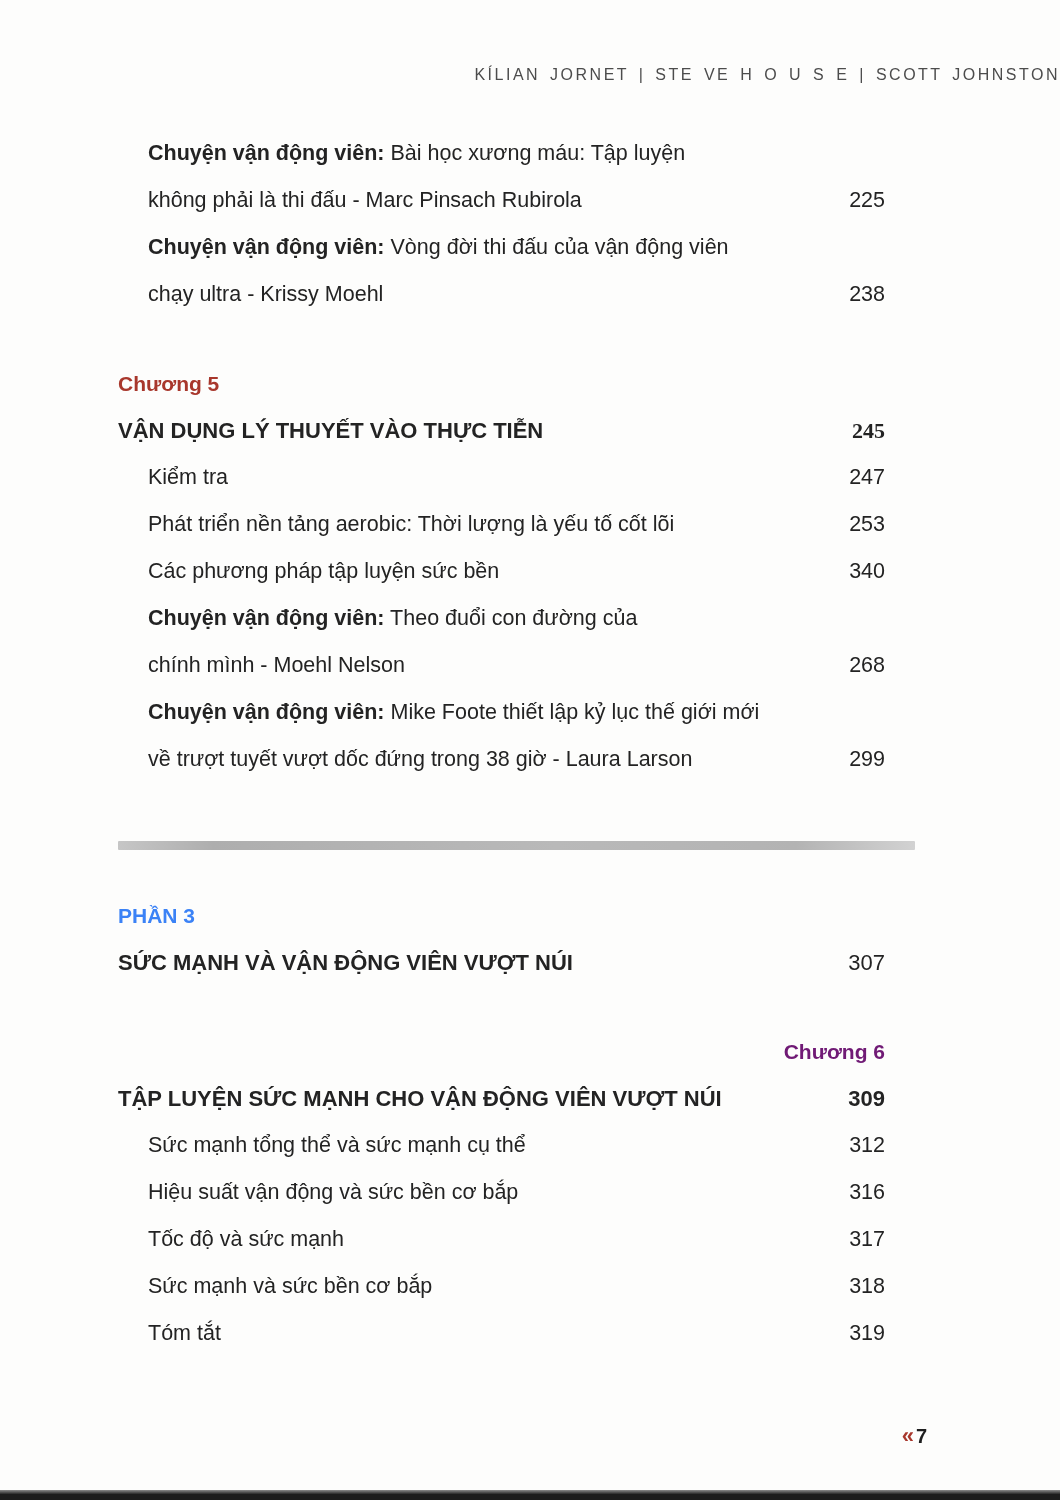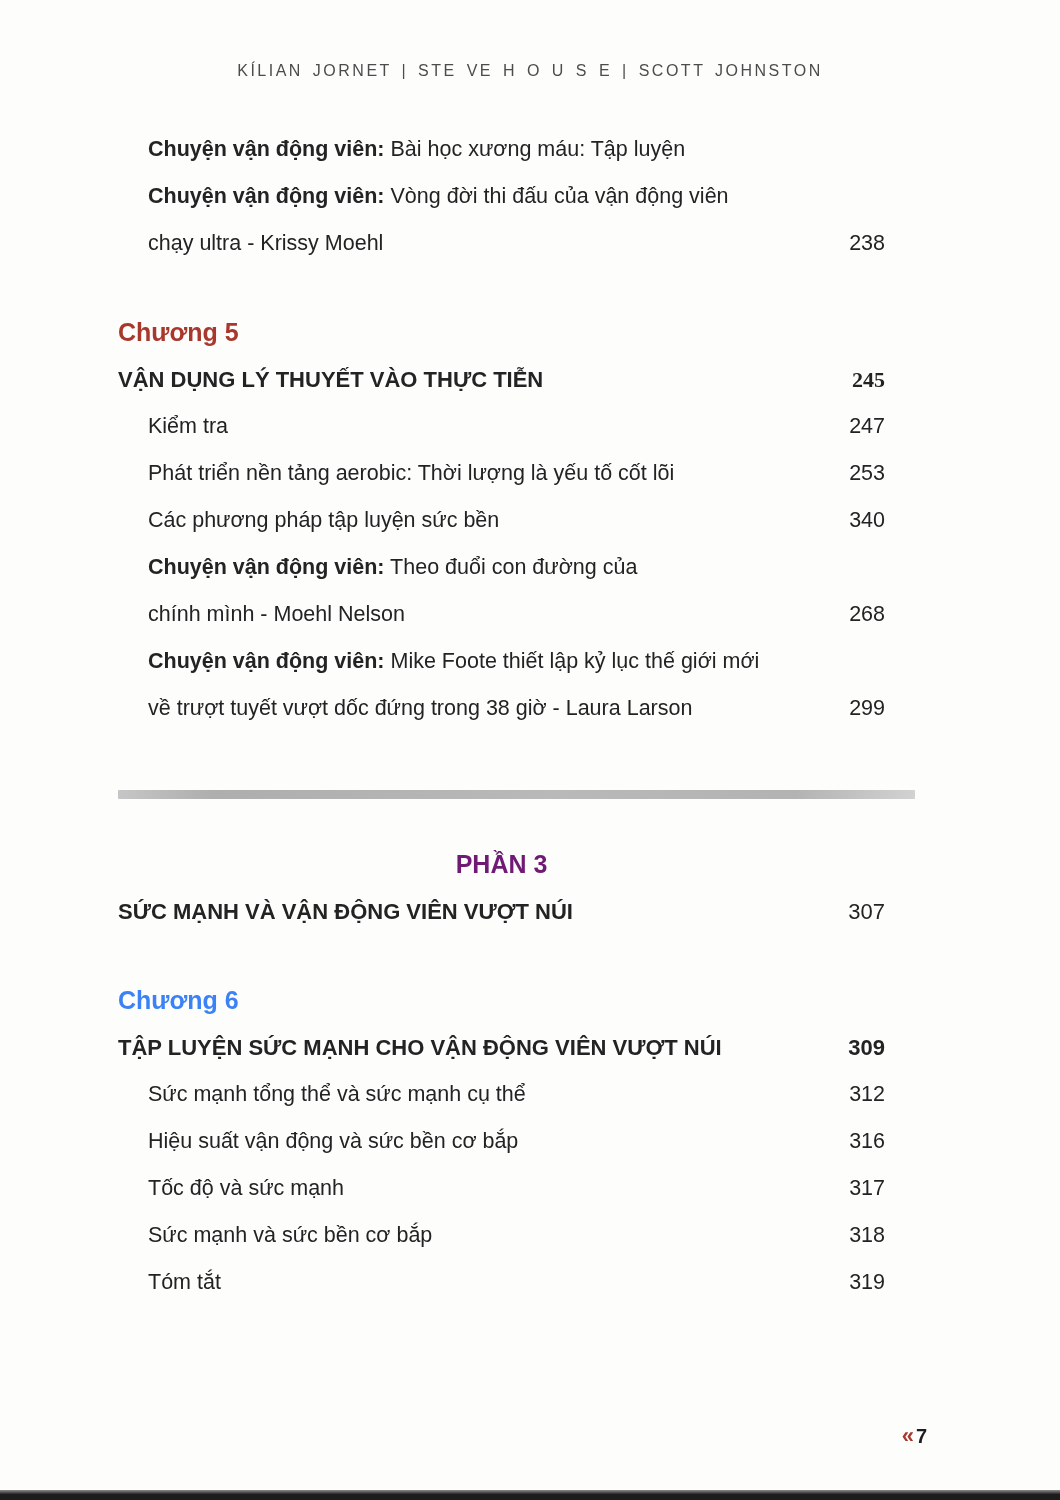--- a/index.html
+++ b/index.html
@@ -4,38 +4,38 @@
 <style>
   * { box-sizing: border-box; }
   html, body { margin: 0; padding: 0; background: #e9e9e9; }
   .page {
     width: 1060px; height: 1500px; margin: 0 auto; position: relative;
     background: #fdfdfc; overflow: hidden;
     font-family: "Liberation Sans", "DejaVu Sans", sans-serif;
     color: #232323;
   }
   .header {
-    padding-top: 50px; text-align: center;
+    padding-top: 66px; text-align: right;
     font-size: 16px; letter-spacing: 2.5px; word-spacing: 3px;
-    color: #4c4c4c; font-weight: 400; margin-top: 12px;
+    color: #4c4c4c; font-weight: 400;
   }
   .content {
     margin-top: 46px; padding-left: 118px; padding-right: 175px;
   }
   .row {
     display: flex; align-items: baseline;
     font-size: 21.5px; line-height: 47px; white-space: nowrap;
   }
   .row .t { flex: 1; padding-right: 18px; overflow: hidden; }
   .row .num { font-variant-numeric: tabular-nums; }
   .row.indent { padding-left: 30px; }
   .row.title-row { font-weight: bold; font-size: 22px; }
   .row .t b { font-weight: bold; }
   .chapter-label {
-    color: #a8372c; font-weight: bold; font-size: 25px;
+    color: #a8372c; font-weight: bold; font-size: 21px;
     line-height: 47px; margin-top: 42px;
   }
   .toc-section:first-child .chapter-label { margin-top: 0; }
   .divider {
     height: 9px; margin: 58px -30px 8px 0;
     background: linear-gradient(to right, #c6c6c6, #aeaeae 12%, #b9b9b9 55%, #b3b3b3 85%, #d2d2d2);
     border-radius: 1px;
   }
   .footer {
     position: absolute; right: 133px; bottom: 52px;
@@ -53,20 +53,24 @@
 
 <div class="page">
 
   <div class="header">KÍLIAN JORNET | STE VE H O U S E | SCOTT JOHNSTON</div>
 
   <main class="content">
       <section class="toc-section">
         <div class="row indent">
           <span class="t"><b>Chuyện vận động viên:</b> Bài học xương máu: Tập luyện</span>
           <span class="num"></span>
+        </div>
+        <div class="row indent">
+          <span class="t">không phải là thi đấu - Marc Pinsach Rubirola</span>
+          <span class="num">225</span>
         </div>
         <div class="row indent">
           <span class="t"><b>Chuyện vận động viên:</b> Vòng đời thi đấu của vận động viên</span>
           <span class="num"></span>
         </div>
         <div class="row indent">
           <span class="t">chạy ultra - Krissy Moehl</span>
           <span class="num">238</span>
         </div>
       </section>
@@ -100,28 +104,28 @@
           <span class="t"><b>Chuyện vận động viên:</b> Mike Foote thiết lập kỷ lục thế giới mới</span>
           <span class="num"></span>
         </div>
         <div class="row indent">
           <span class="t">về trượt tuyết vượt dốc đứng trong 38 giờ - Laura Larson</span>
           <span class="num">299</span>
         </div>
       </section>
       <div class="divider"></div>
       <section class="toc-section">
-        <div class="chapter-label" style="color: #701a75; text-align: center;">PHẦN 3</div>
+        <div class="chapter-label" style="color: #3b82f6;">PHẦN 3</div>
         <div class="row title-row">
           <span class="t">SỨC MẠNH VÀ VẬN ĐỘNG VIÊN VƯỢT NÚI</span>
           <span class="num" style="font-weight: normal;">307</span>
         </div>
       </section>
       <section class="toc-section">
-        <div class="chapter-label" style="color: #3b82f6;">Chương 6</div>
+        <div class="chapter-label" style="color: #701a75; text-align: right;">Chương 6</div>
         <div class="row title-row">
           <span class="t">TẬP LUYỆN SỨC MẠNH CHO VẬN ĐỘNG VIÊN VƯỢT NÚI</span>
           <span class="num" style="font-weight: bold;">309</span>
         </div>
         <div class="row indent">
           <span class="t">Sức mạnh tổng thể và sức mạnh cụ thể</span>
           <span class="num">312</span>
         </div>
         <div class="row indent">
           <span class="t">Hiệu suất vận động và sức bền cơ bắp</span>

